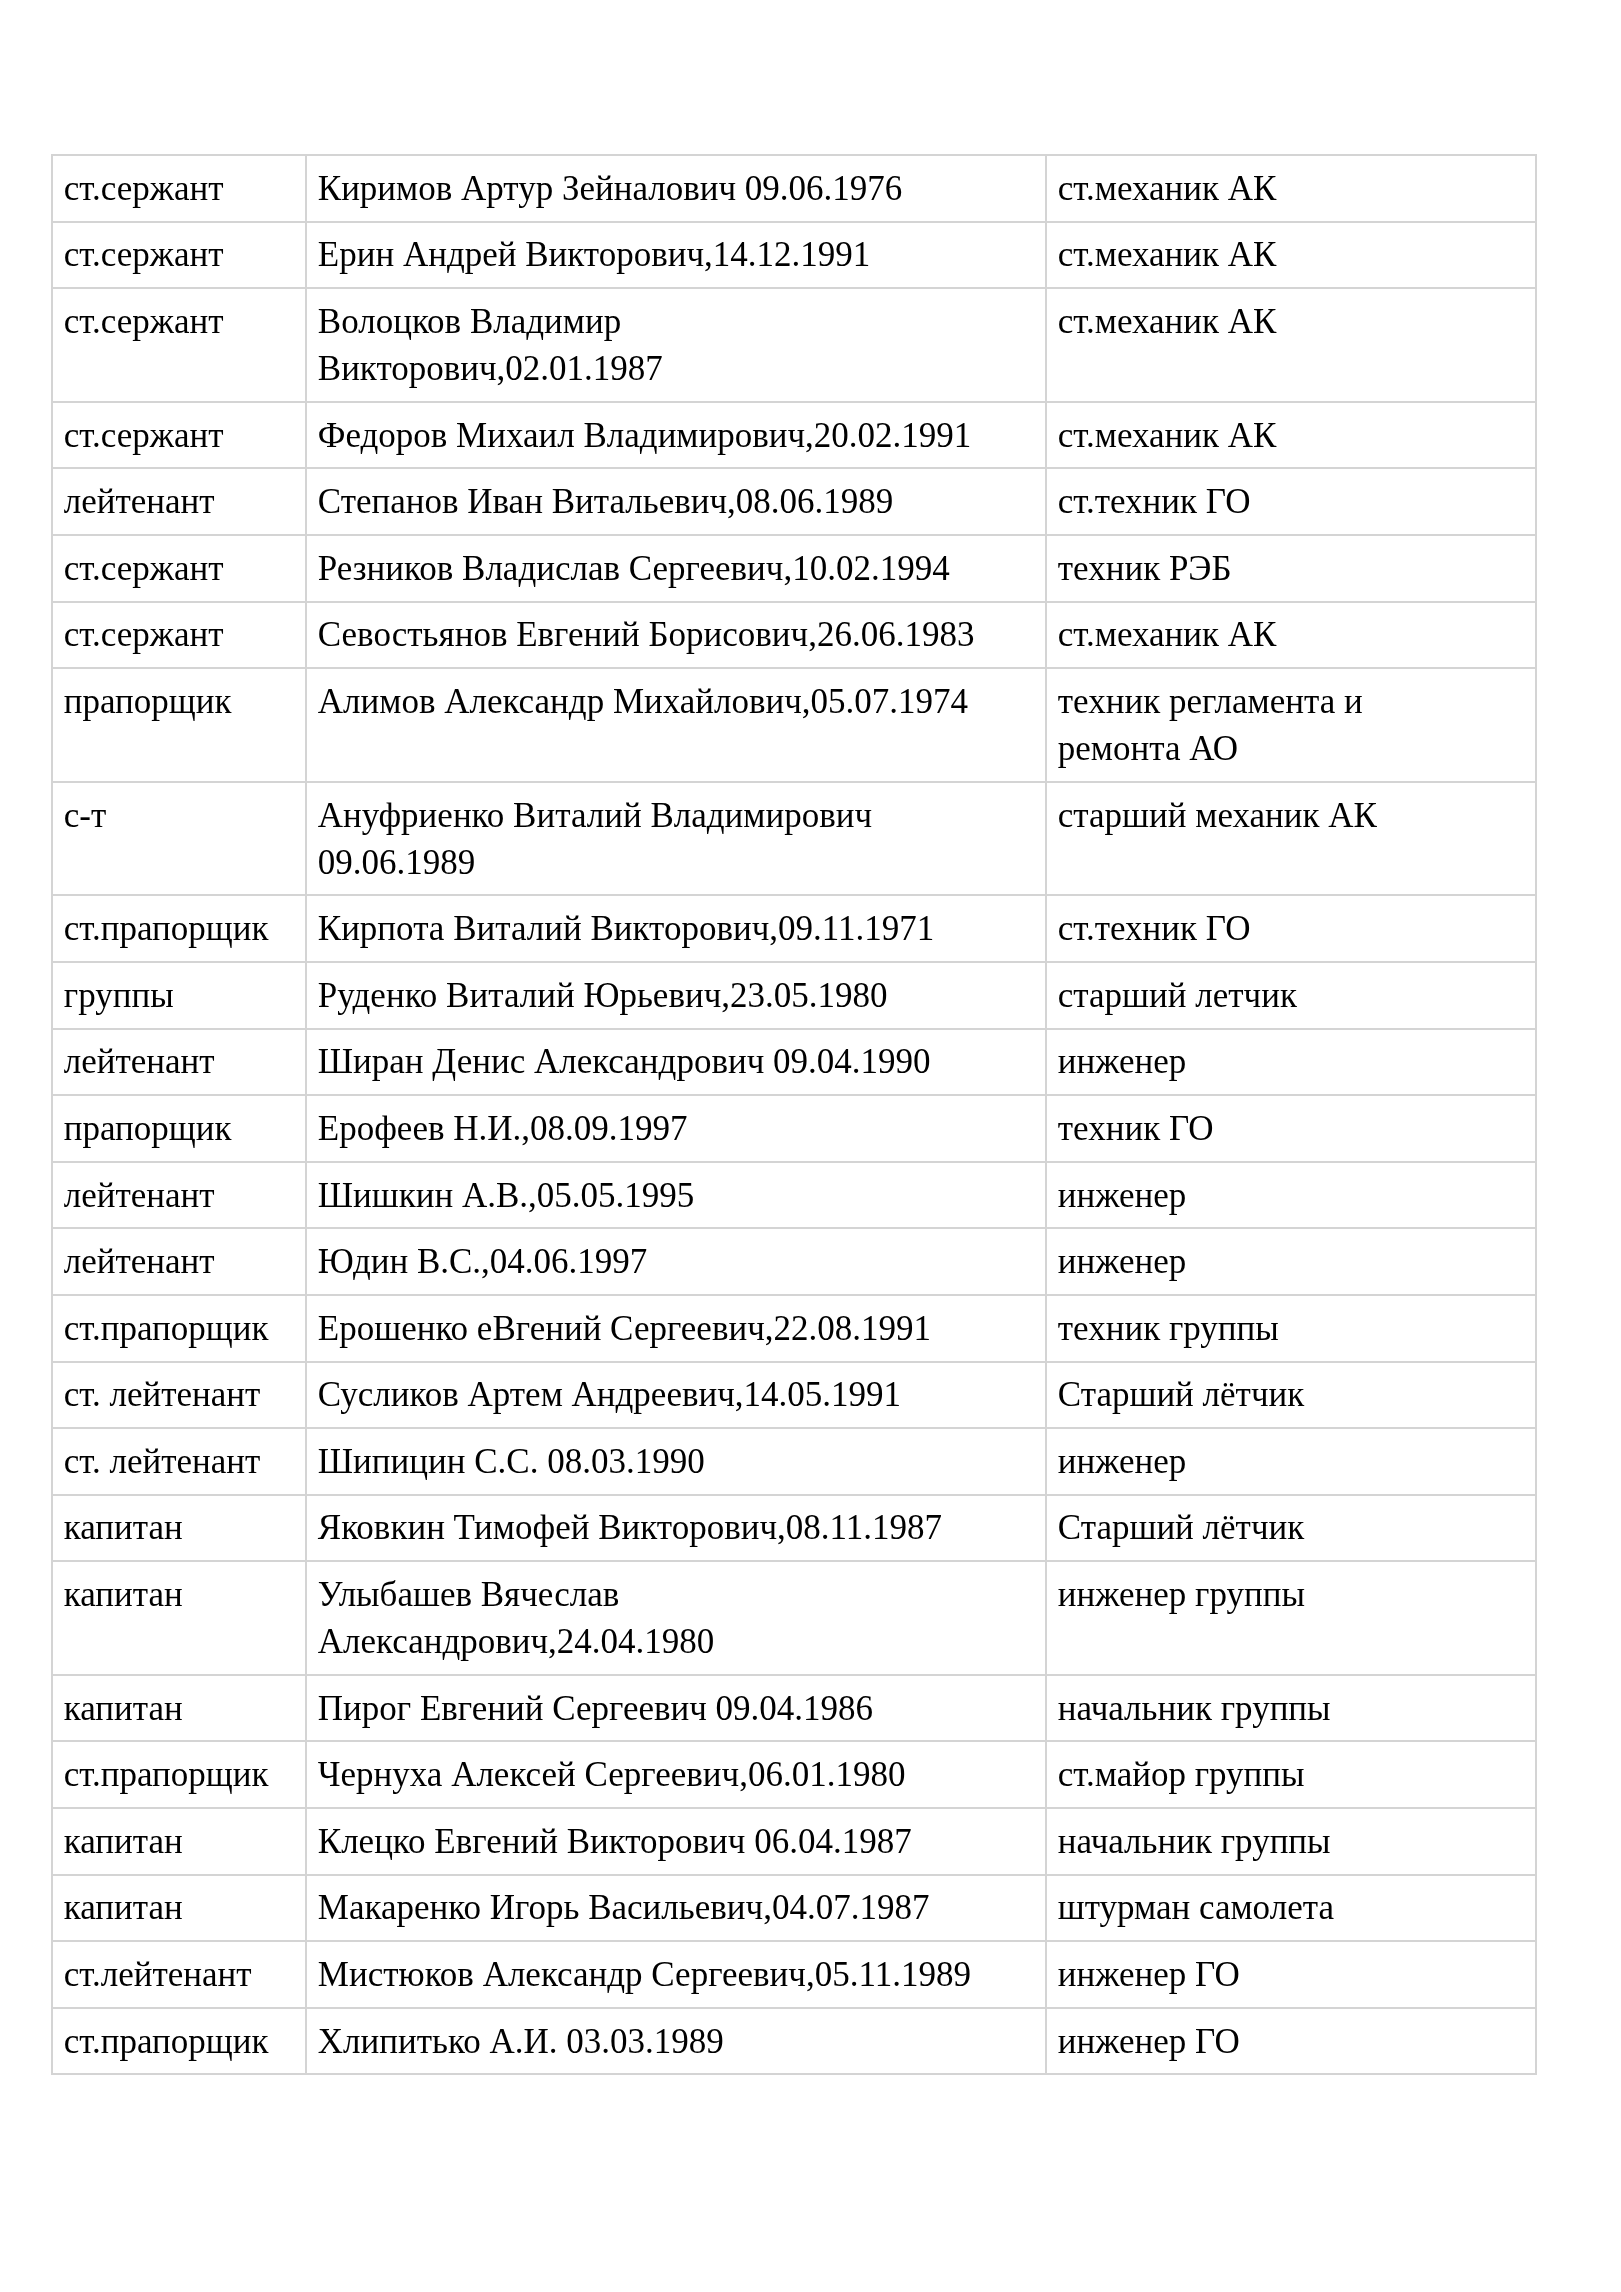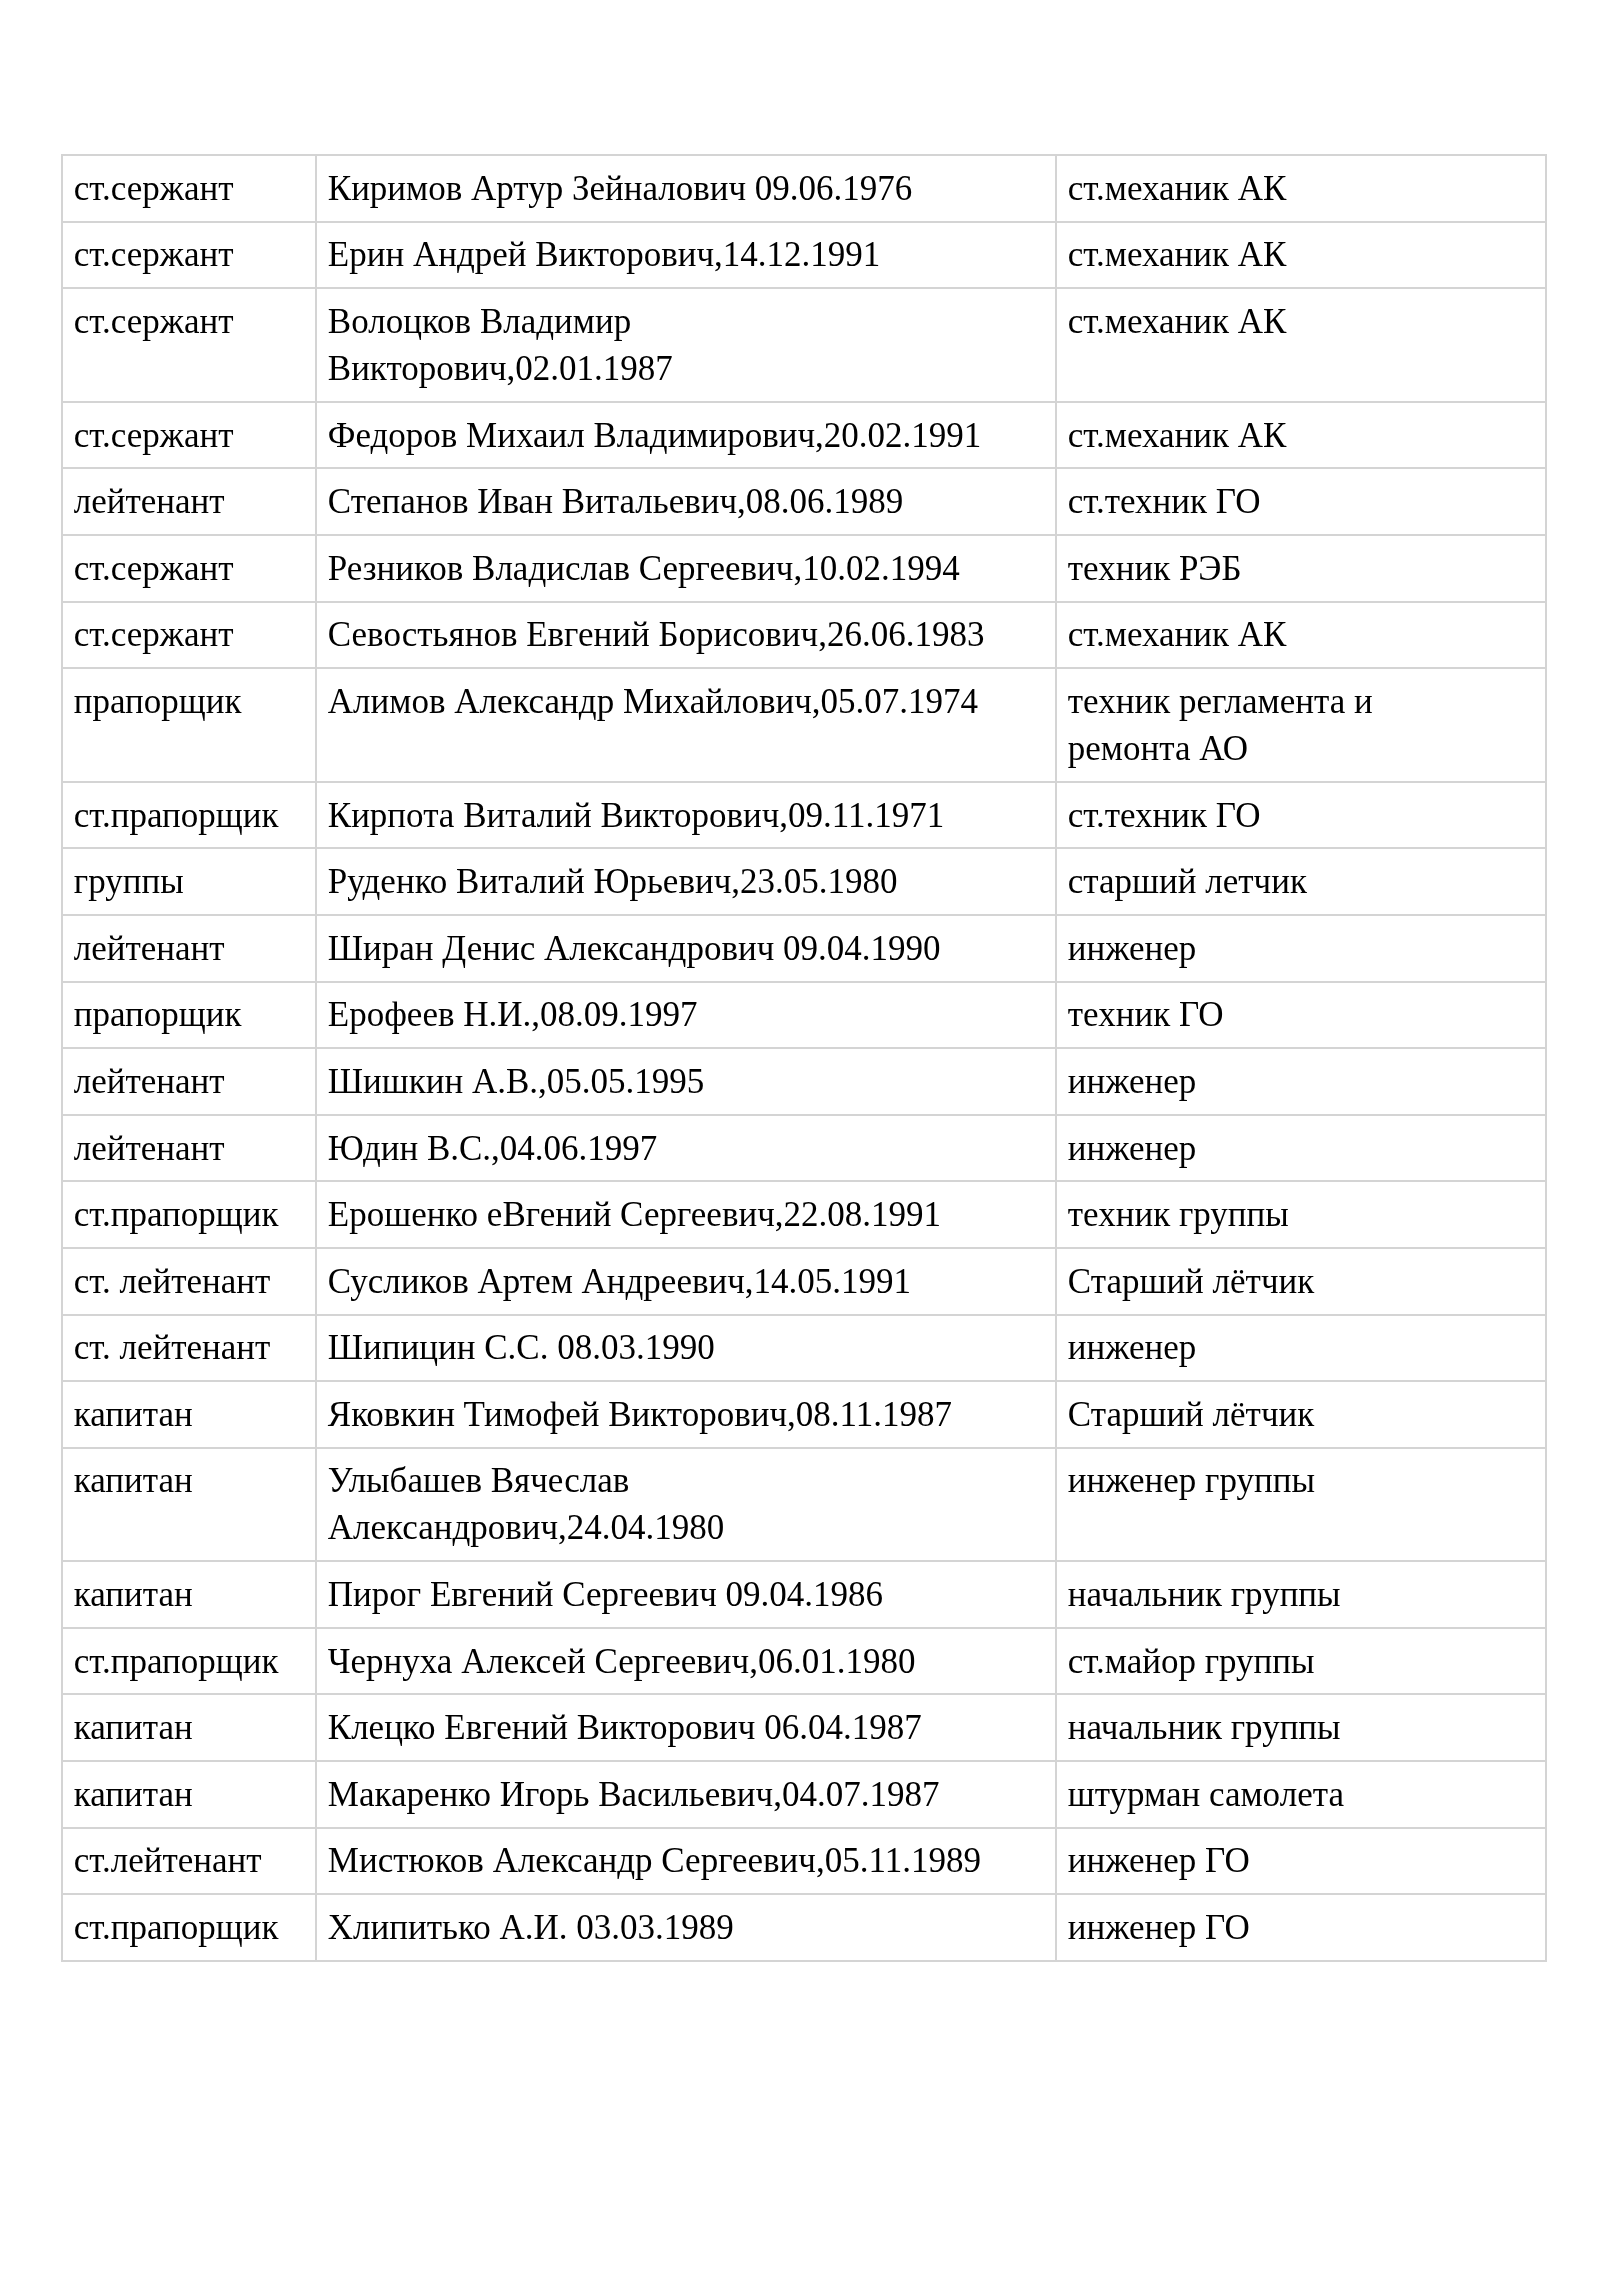--- a/index.html
+++ b/index.html
@@ -9,21 +9,21 @@
   }
   body {
     position: relative;
     width: 1621px;
     height: 2293px;
     font-family: "Liberation Serif", serif;
     color: #000000;
   }
   table.personnel {
     position: absolute;
-    left: 61px;
+    left: 51px;
     top: 154px;
     width: 1484px;
     border-collapse: collapse;
     table-layout: fixed;
   }
   table.personnel col.col-rank     { width: 254px; }
   table.personnel col.col-name     { width: 740px; }
   table.personnel col.col-position { width: 490px; }
   table.personnel td {
     border: 2px solid #d4d4d4;
@@ -79,20 +79,26 @@
       <tr>
         <td>ст.сержант</td>
         <td>Севостьянов Евгений Борисович,26.06.1983</td>
         <td>ст.механик АК</td>
       </tr>
       <tr>
         <td>прапорщик</td>
         <td>Алимов Александр Михайлович,05.07.1974</td>
         <td>техник регламента и
 ремонта АО</td>
+      </tr>
+      <tr>
+        <td>с-т</td>
+        <td>Ануфриенко Виталий Владимирович
+09.06.1989</td>
+        <td>старший механик АК</td>
       </tr>
       <tr>
         <td>ст.прапорщик</td>
         <td>Кирпота Виталий Викторович,09.11.1971</td>
         <td>ст.техник ГО</td>
       </tr>
       <tr>
         <td>группы</td>
         <td>Руденко Виталий Юрьевич,23.05.1980</td>
         <td>старший летчик</td>

